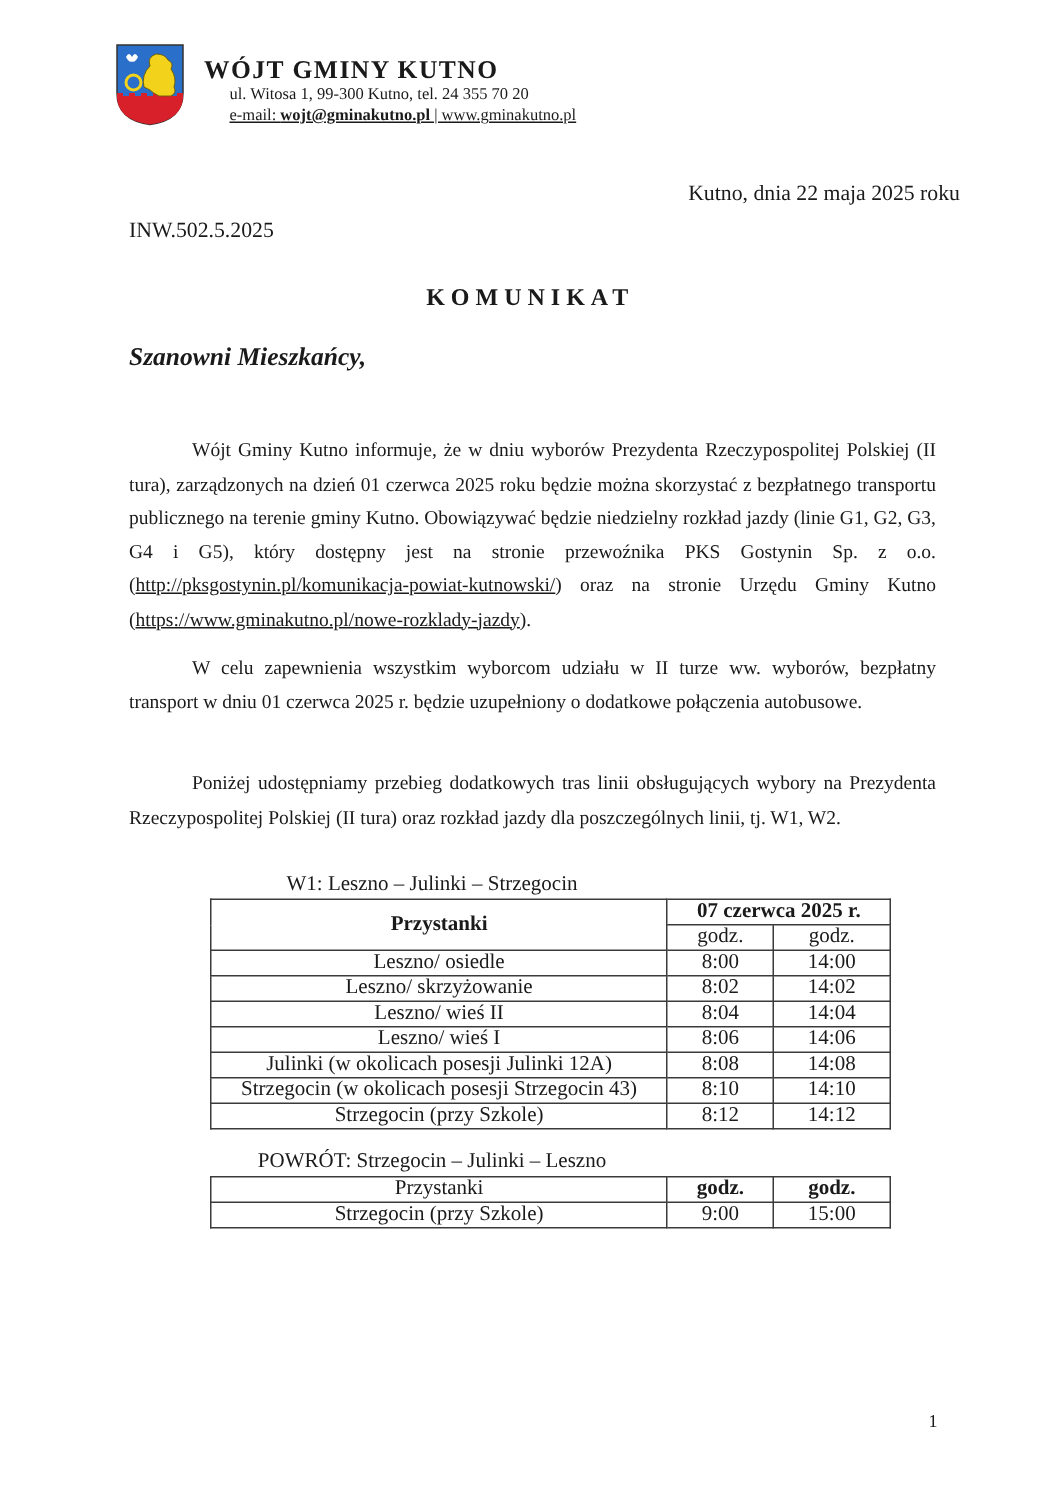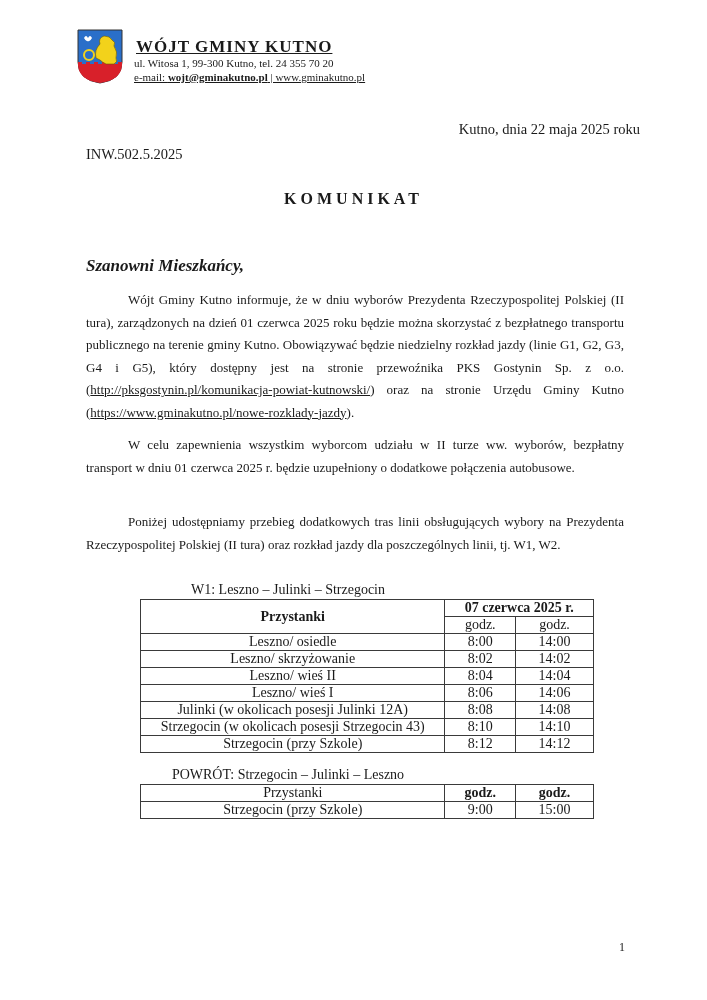--- a/index.html
+++ b/index.html
@@ -2,29 +2,29 @@
 <html><head>
 <meta charset="utf-8">
 <style>
   html, body { margin: 0; padding: 0; background: #ffffff; }
   body {
     width: 707px; height: 1000px; position: relative; overflow: hidden;
     font-family: "Liberation Serif", "DejaVu Serif", serif; color: #1a1a1a;
   }
   .abs { position: absolute; }
   .logo { left: 76px; top: 28px; width: 48px; height: 56px; }
-  .hdr-title { left: 136px; top: 37px; font-size: 17px; font-weight: bold; letter-spacing: 1px; text-decoration: underline; }
-  .hdr-line { left: 134px; font-size: 11px; }
+  .hdr-title { left: 136px; top: 37px; font-size: 17px; font-weight: bold; letter-spacing: 1px; }
+  .hdr-line { left: 153px; font-size: 11px; }
   .hdr-addr { top: 57px; }
   .hdr-mail { top: 71px; text-decoration: underline; }
   .hdr-mail b { font-weight: bold; }
   .date { right: 67px; top: 121px; font-size: 14.5px; }
   .ref { left: 86px; top: 146px; font-size: 14.5px; }
   .heading { left: 0; width: 707px; top: 190px; text-align: center; font-size: 16px; font-weight: bold; letter-spacing: 4px; }
-  .salut { left: 86px; top: 256px; font-size: 17px; font-weight: bold; font-style: italic; }
+  .salut { left: 86px; top: 228px; font-size: 17px; font-weight: bold; font-style: italic; }
   .para {
     left: 86px; width: 538px; font-size: 13px; line-height: 22.5px; text-align: justify;
   }
   .para .indent { display: inline-block; width: 42px; }
   .p1 { top: 289px; }
   .p2 { top: 434px; }
   .p3 { top: 511px; }
   .link { text-decoration: underline; }
   .tbl-title { left: 0; width: 576px; text-align: center; font-size: 14px; font-weight: normal; }
   .t1-title { top: 582px; }

